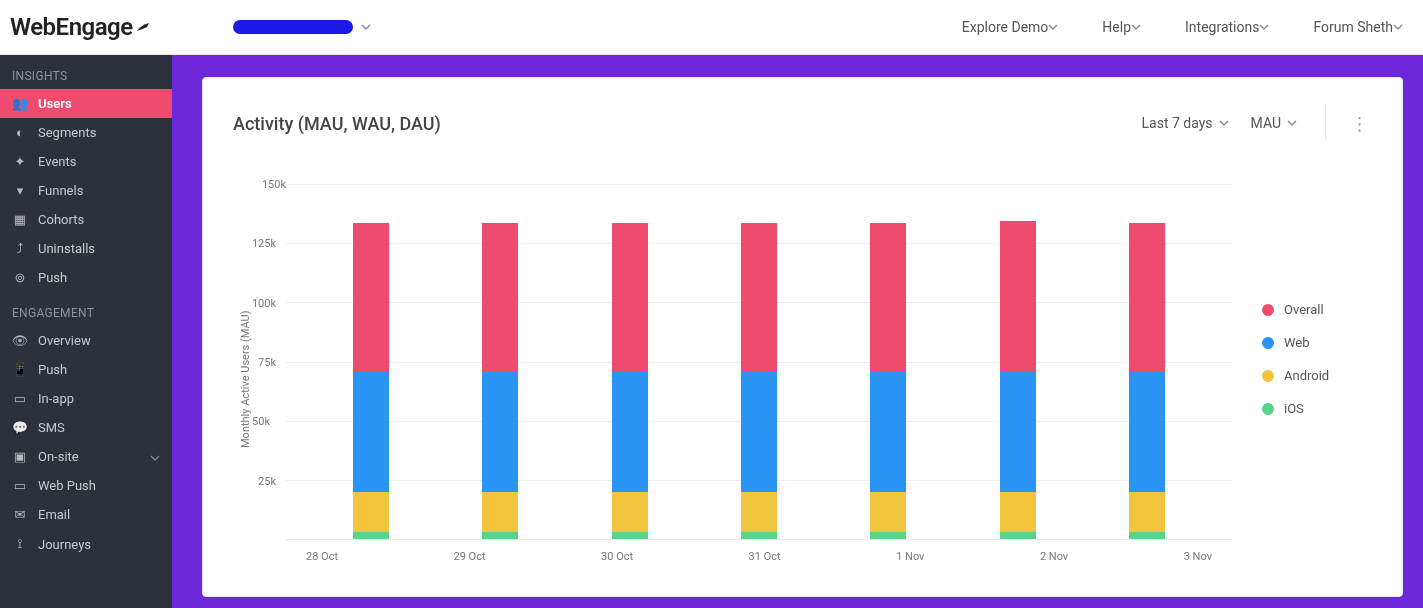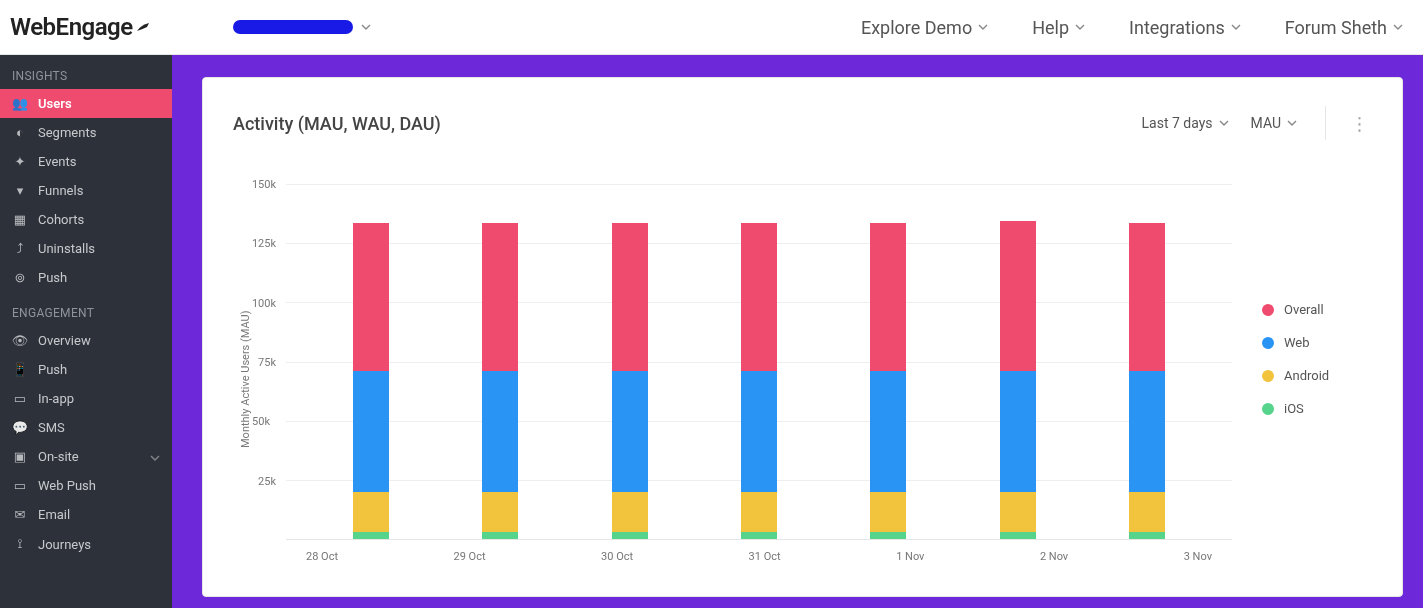--- a/index.html
+++ b/index.html
@@ -6,21 +6,21 @@
   body { width: 1423px; height: 608px; background: #fff; color: #333; overflow: hidden; }
 
   
   .header { height: 55px; border-bottom: 1px solid #e6e6e6; display: flex; align-items: center; padding: 0 20px 0 10px; }
   .logo { font-size: 24px; font-weight: 600; color: #222; letter-spacing: -0.5px; display: flex; align-items: center; }
   .logo svg { margin-left: 2px; }
   .account-pill { margin-left: 80px; display:flex; align-items:center; gap:8px; }
   .account-redact { width: 120px; height: 14px; background: #1a1ae6; border-radius: 7px; }
   .spacer { flex: 1; }
   .header-links { display: flex; gap: 28px; }
-  .header-link { font-size: 18px; color: #555; display: flex; align-items: center; gap: 6px; cursor: pointer; padding-left: 16px; }
+  .header-link { font-size: 14px; color: #555; display: flex; align-items: center; cursor: pointer; padding-left: 16px; }
 
   
   .body-row { display: flex; height: calc(608px - 55px); }
   .sidebar { width: 172px; background: #2d313a; color: #c7c9cc; font-size: 13px; overflow-y: auto; }
   .side-section-title { padding: 14px 12px 6px 12px; font-size: 12px; font-weight: 400; color: #8e949c; letter-spacing: 0.3px; }
   .side-item { display: flex; align-items: center; gap: 10px; padding: 7px 12px; cursor: pointer; }
   .side-item .icon { width: 16px; display:flex; justify-content:center; opacity: 0.9; }
   .side-item.active { background: #ef4b6e; color: #fff; font-weight: 600; }
   .side-item.has-caret { justify-content: flex-start; }
   .side-item .caret { margin-left: auto; opacity: 0.7; }
@@ -200,21 +200,21 @@
               </span>
           </div>
           <div class="divider-v"></div>
           <div class="kebab">⋮</div>
         </div>
       </div>
 
       <div class="chart-wrap">
         <div class="y-axis-label">Monthly Active Users (MAU)</div>
         <div class="y-ticks" id="y-ticks" style="height: 356px; position: relative; width: 34px;">
-            <div style="position: absolute; right: 10px; top: -6px;">150k</div>
+            <div style="position: absolute; right: 0; top: -6px;">150k</div>
             <div style="position: absolute; right: 10px; top: 53.3333px;">125k</div>
             <div style="position: absolute; right: 10px; top: 112.667px;">100k</div>
             <div style="position: absolute; right: 10px; top: 172px;">75k</div>
             <div style="position: absolute; right: 16px; top: 231.333px;">50k</div>
             <div style="position: absolute; right: 10px; top: 290.667px;">25k</div>
           </div>
 
         <div class="plot-col">
           <div class="plot-area" id="plot-area">
               <div class="grid-line" style="top: 83.3333%;"></div>

